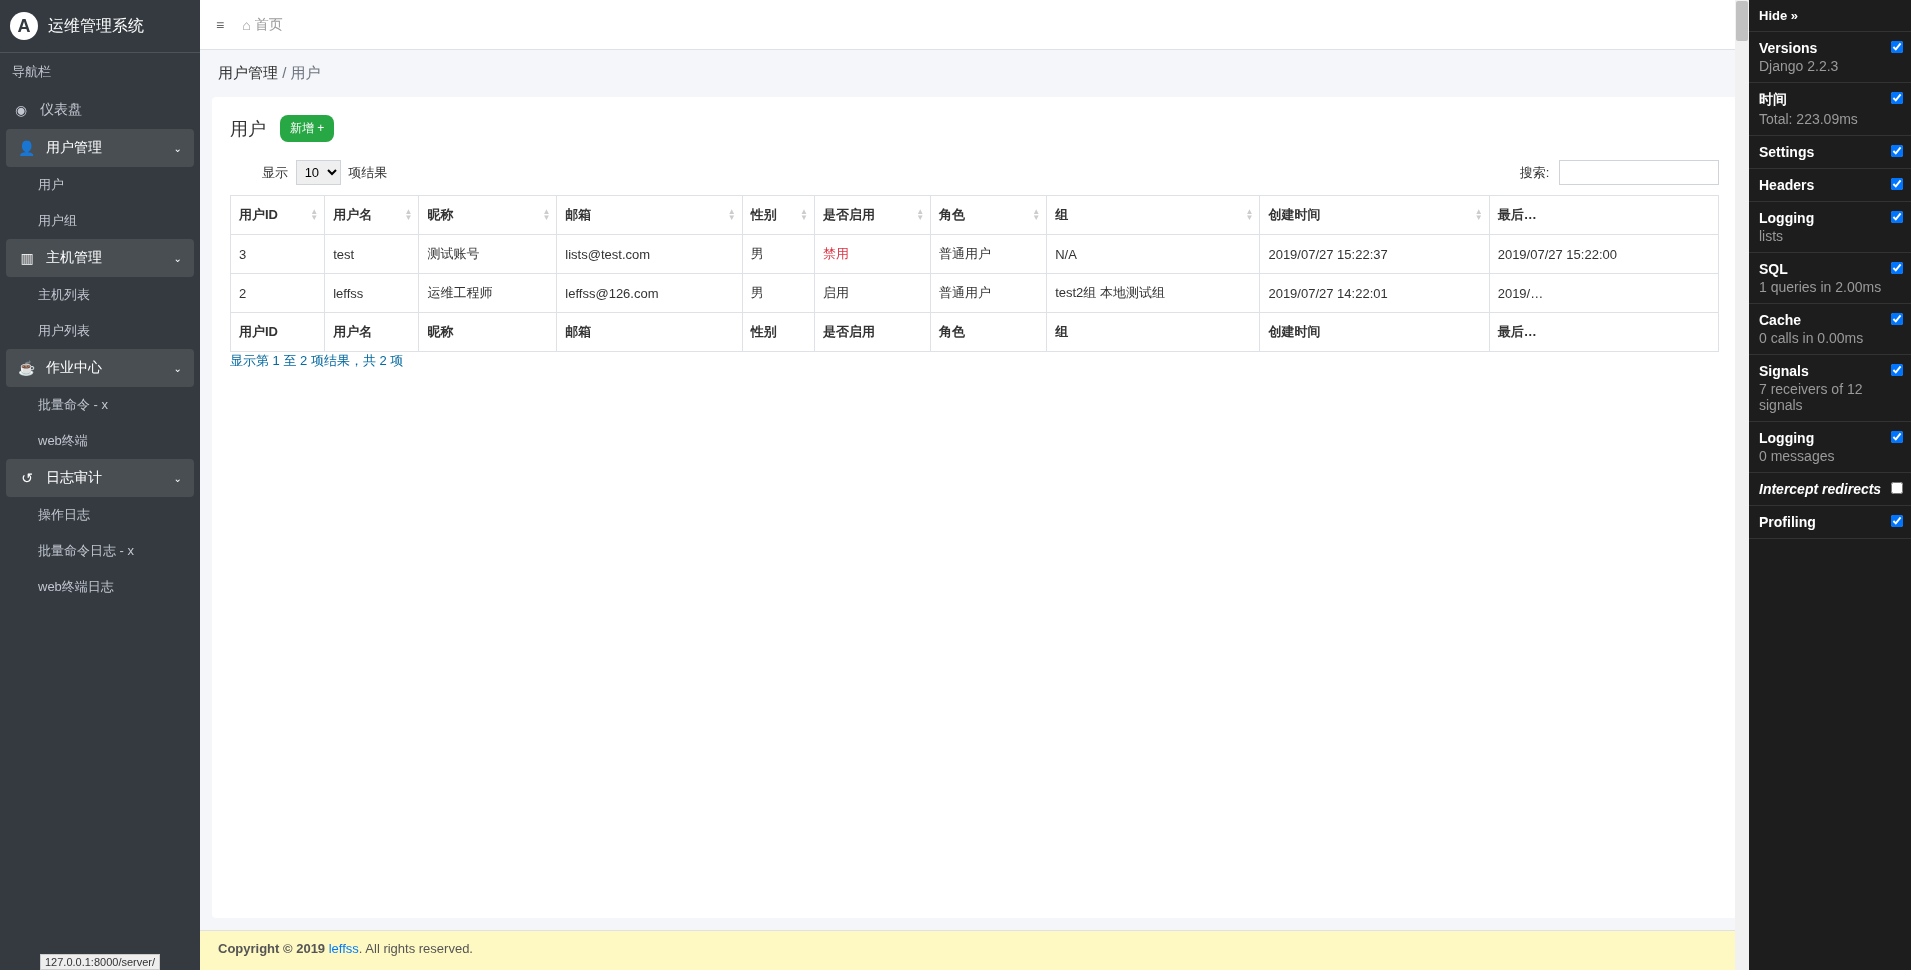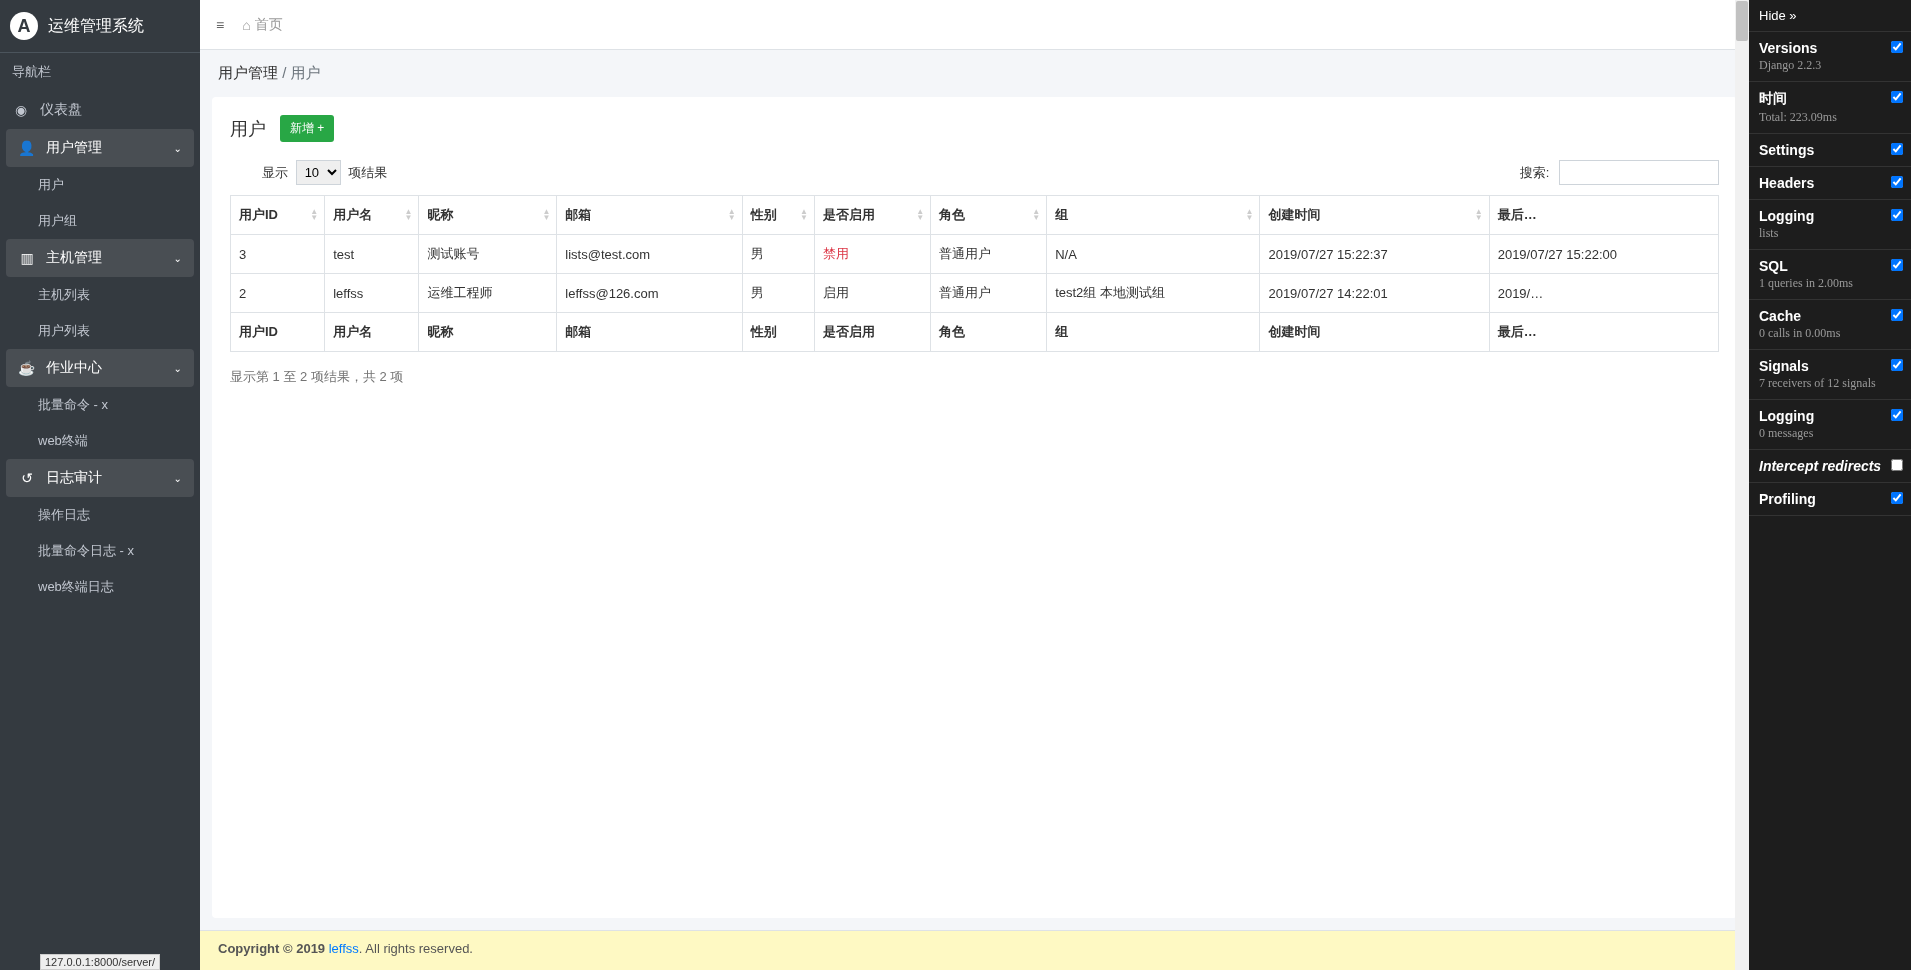--- a/index.html
+++ b/index.html
@@ -22,46 +22,46 @@
 
 .main { flex:1; display:flex; flex-direction:column; background:#f4f6f9; position:relative; min-width:0;}
 .topbar { height:50px; background:#fff; border-bottom:1px solid #dee2e6; display:flex; align-items:center; padding:0 16px; gap:18px;}
 .hamburger { cursor:pointer; color:#666;}
 .home-link { color:#999; display:flex; align-items:center; gap:4px;}
 .breadcrumb { padding:14px 18px; color:#6c757d; font-size:15px;}
 .breadcrumb .crumb-main { color:#333; }
 .content { margin:0 12px 12px 12px; background:#fff; border-radius:4px; padding:18px; flex:1; overflow:auto;}
 .content-header { display:flex; align-items:center; gap:14px; margin-bottom:18px;}
 .content-title { font-size:18px; }
-.btn-add { background:#28a745; color:#fff; border:none; padding:5px 10px; font-size:12px; border-radius:3px; cursor:pointer;}
+.btn-add { background:#28a745; color:#fff; border:none; padding:5px 10px; font-size:12px; border-radius:8px; cursor:pointer;}
 .table-controls { display:flex; justify-content:space-between; align-items:center; margin-bottom:10px; font-size:13px; color:#333;margin-left:32px;}
 .len-select { border:1px solid #ced4da; padding:3px 4px; font-size:13px; margin:0 4px;}
 .search-input { border:1px solid #ced4da; padding:4px 6px; font-size:13px; margin-left:6px; width:160px;}
 
 table.data { width:100%; border-collapse:collapse; font-size:13px;}
 table.data th, table.data td { border:1px solid #dee2e6; padding:10px 8px; text-align:left; vertical-align:middle;}
 table.data th { background:#fff; position:relative; cursor:pointer; font-weight:bold;}
 .sort-icons { position:absolute; right:6px; top:50%; transform:translateY(-50%); font-size:8px; color:#ccc; line-height:6px;}
 .sort-icons .up{display:block;} .sort-icons .down{display:block;}
 .status-disabled { color:#dc3545; }
-.table-info { margin-top:16px; font-size:13px; color:#737373;}
+.table-info { margin-top:0; font-size:13px; color:#0369a1;}
 
 
 .footer { height:40px; background:#fef9c3; border-top:1px solid #dee2e6; padding:10px 18px; font-size:13px; color:#555;}
 .footer a { color:#007bff; text-decoration:none;}
 
 
 .status-bar { position:absolute; bottom:0; left:0; background:#eee; color:#333; font-size:11px; padding:1px 4px; border:1px solid #ccc;margin-left:40px;}
 
 
 .debug { width:162px; background:#1d1d1d; color:#d4d4d4; overflow-y:auto; font-size:13px;}
-.debug-hide { padding:8px 10px; font-weight:normal; color:#fff; cursor:pointer; border-bottom:1px solid #333;}
+.debug-hide { padding:8px 10px; font-weight:bold; color:#fff; cursor:pointer; border-bottom:1px solid #333;}
 .debug-sec { padding:8px 10px; border-bottom:1px solid #333; position:relative;}
 .debug-sec .title { color:#fff; font-weight:bold; font-size:14px;}
-.debug-sec .subn { color:#9a9a9a; font-size:12px; margin-top:2px;font-family:Liberation Serif, serif;}
+.debug-sec .subn { color:#9a9a9a; font-size:14px; margin-top:2px;}
 .debug-check { position:absolute; right:8px; top:9px; width:12px; height:12px;}
 .italic-title { font-style:italic; color:#ccc;}
 
 
 .main-scroll-track{position:absolute; right:0; top:0; bottom:0; width:14px; background:#f1f1f1;}
 .main-scroll-thumb{position:absolute; right:1px; top:1px; width:12px; height:40px; background:#c1c1c1; border-radius:2px;}
 </style>
 </head>
 <body>
 

